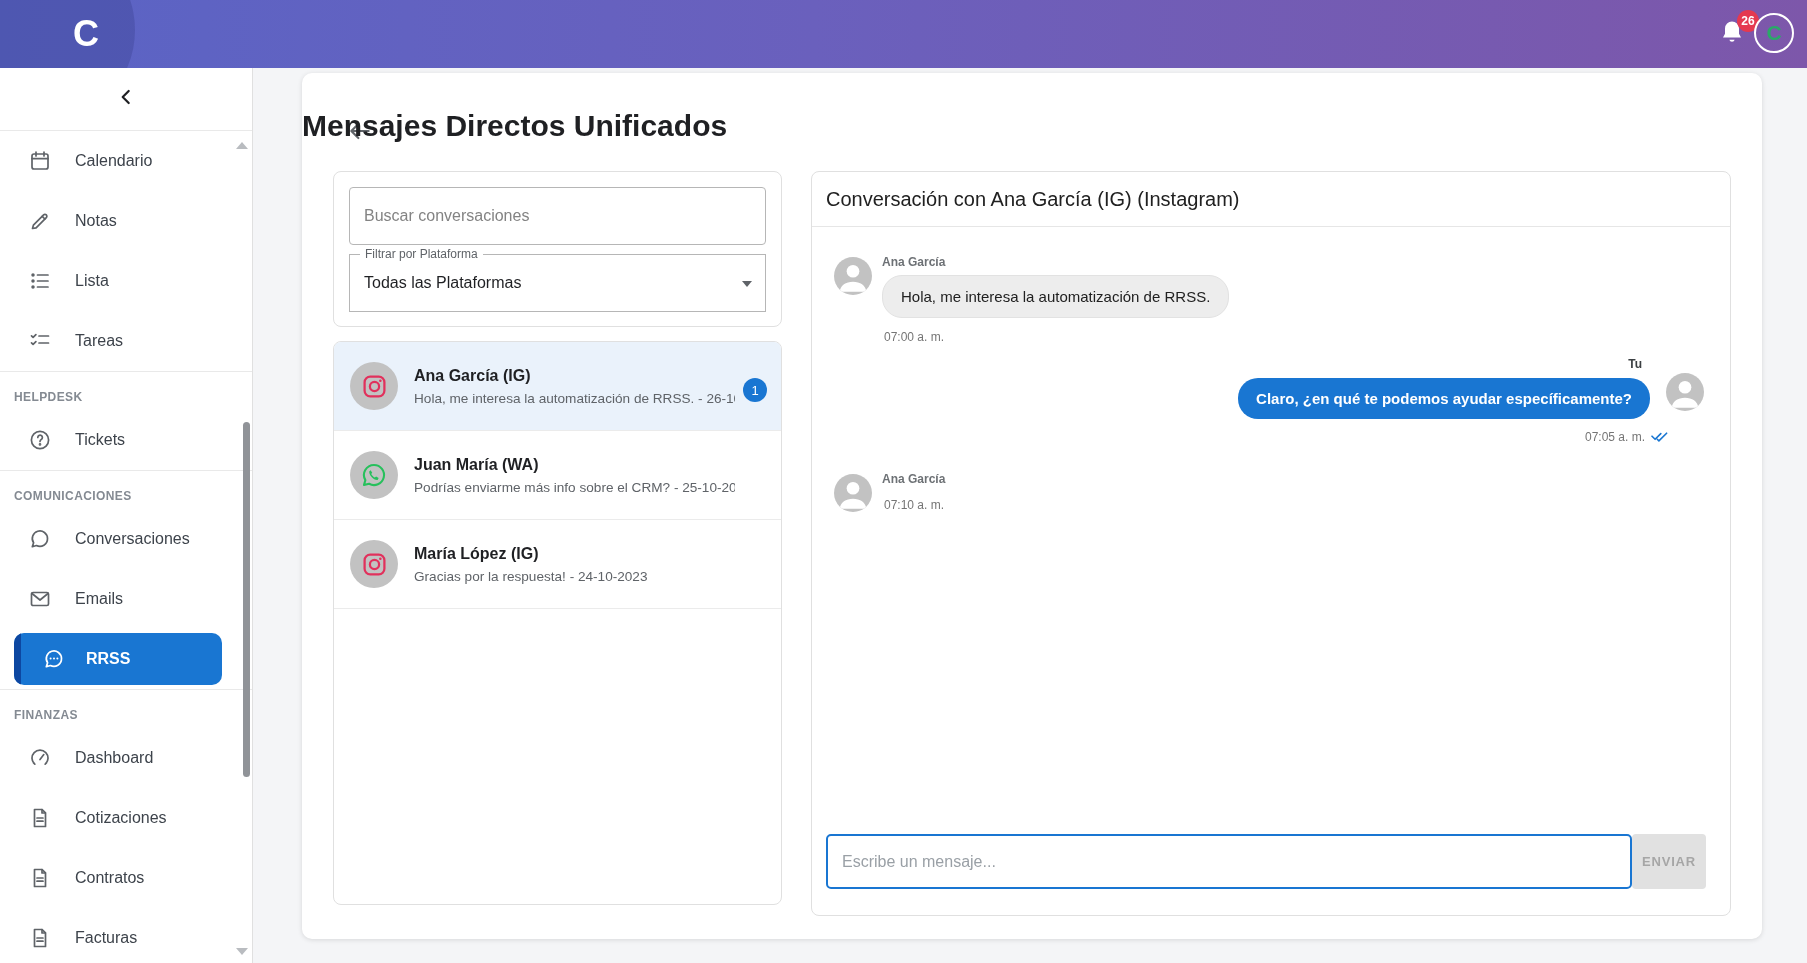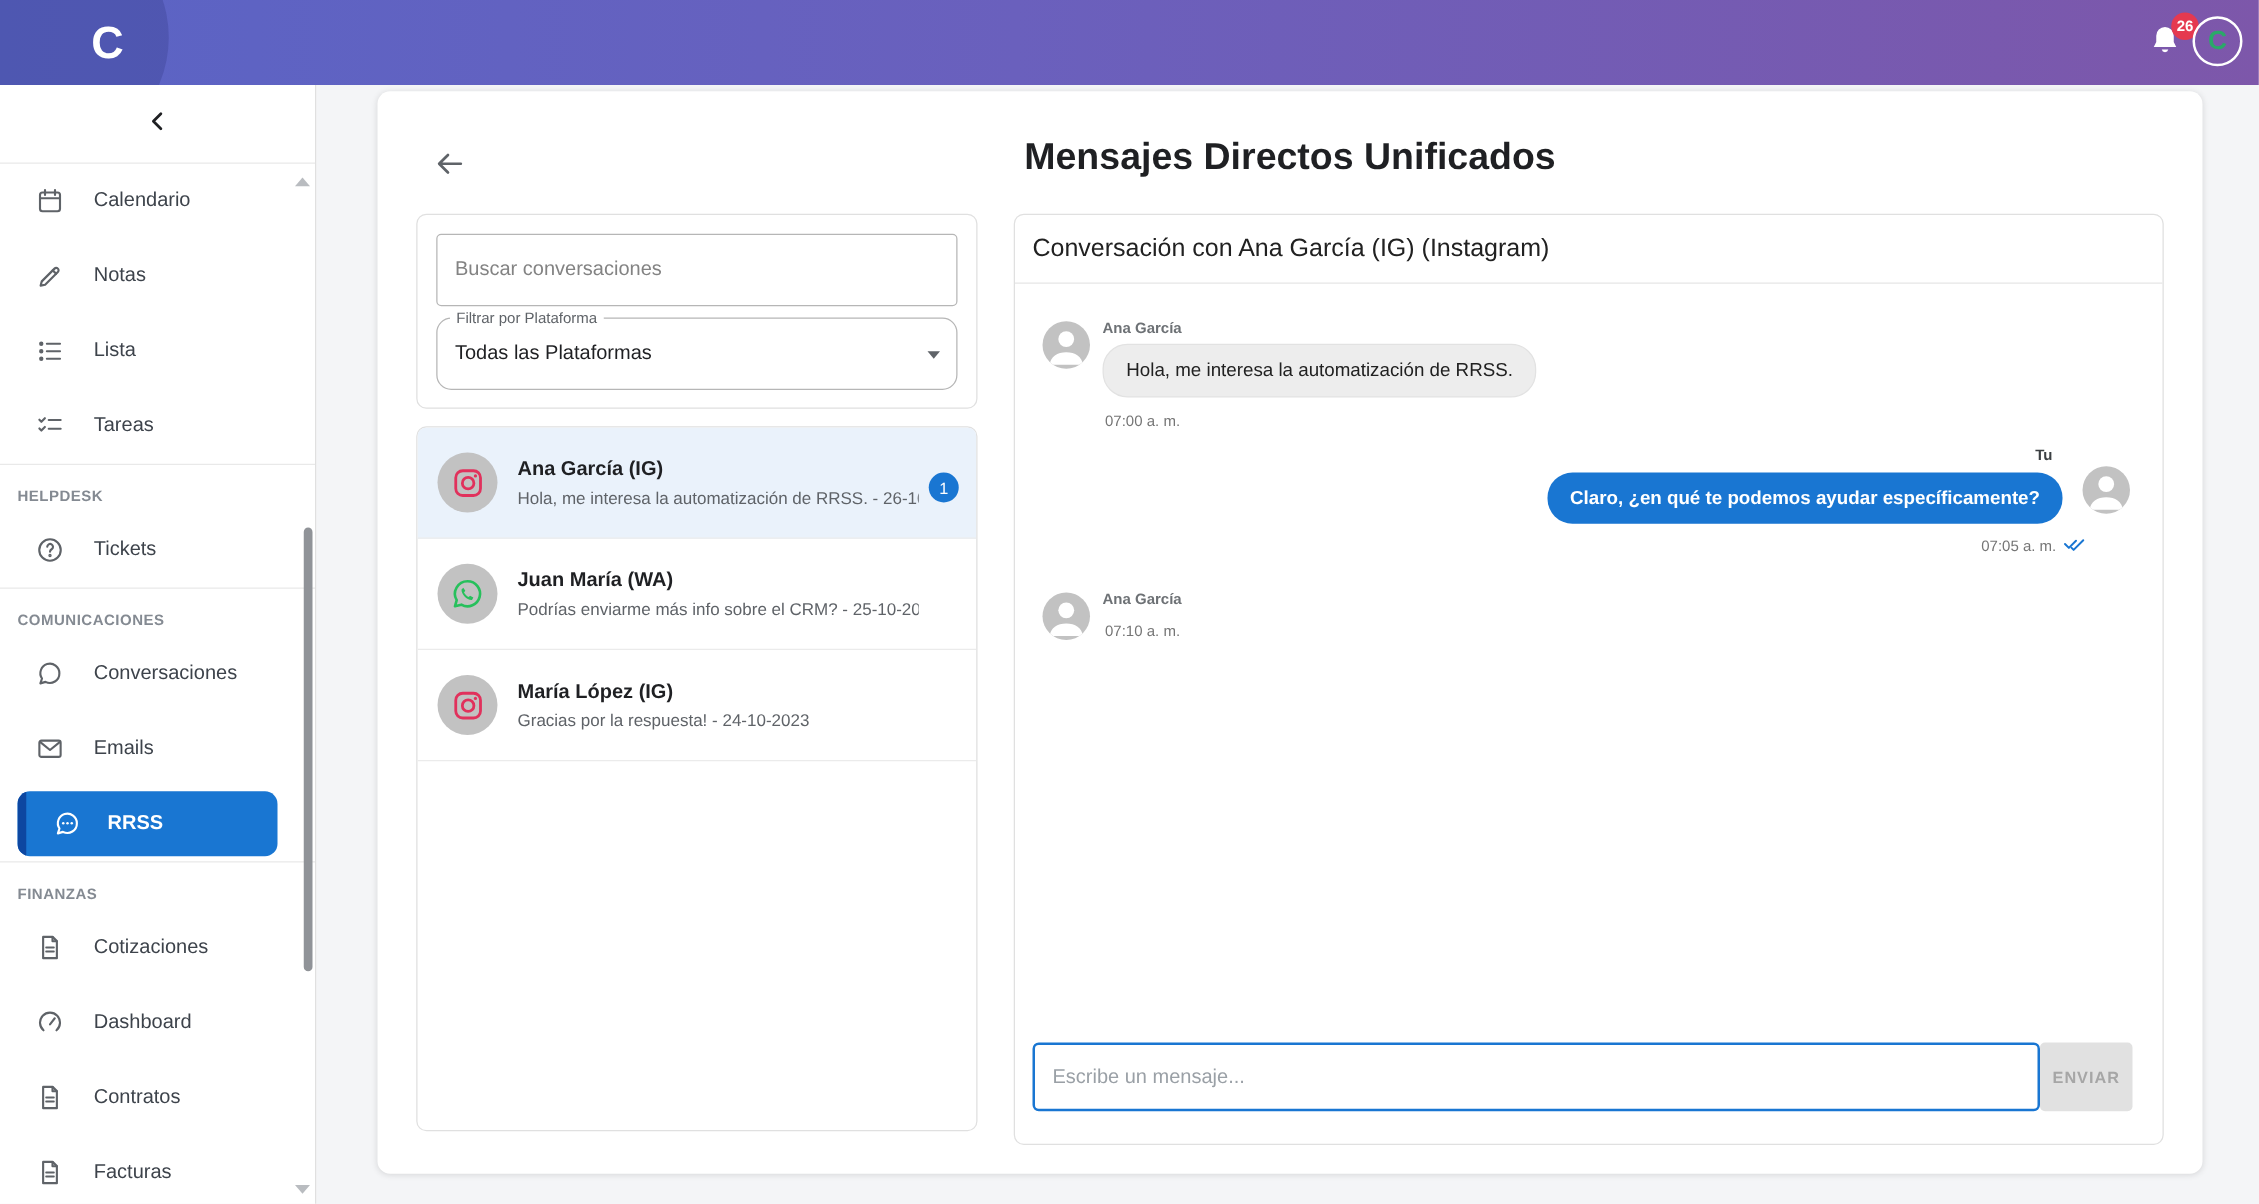--- a/index.html
+++ b/index.html
@@ -39,28 +39,28 @@
     border-left:6px solid transparent; border-right:6px solid transparent; }
   .scroll-arrow-up   { top:74px;   border-bottom:7px solid #b9bcc0; }
   .scroll-arrow-down { bottom:8px; border-top:7px solid #b9bcc0; }
   .side-scroll-thumb { position:absolute; right:2px; top:354px; width:7px; height:355px; border-radius:4px; background:#909398; }
 
   
   .main-card { position:absolute; left:302px; top:73px; width:1460px; height:866px; background:#fff;
     border-radius:10px; box-shadow:0 1px 5px rgba(0,0,0,0.12); }
   .back-btn { position:absolute; left:40px; top:42px; width:36px; height:36px; display:flex; align-items:center;
     justify-content:center; cursor:pointer; border-radius:50%; }
-  .page-title { position:absolute; left:0; top:36px; width:100%; text-align:center; font-size:30px; font-weight:700; color:#1f2023; }
+  .page-title { position:absolute; left:0; top:36px; width:100%; text-align:left; font-size:30px; font-weight:700; color:#1f2023; }
 
   .panel { position:absolute; background:#fff; border:1px solid #e0e0e0; border-radius:8px; }
   .search-panel { left:31px; top:98px; width:449px; height:156px; padding:15px; }
   .search-input { width:100%; height:58px; border:1px solid #b6b6b6; border-radius:4px; font-size:16px;
     padding:0 14px; color:#1f2023; outline:none; font-family:"Liberation Sans",sans-serif; }
   .search-input::placeholder { color:#838383; }
-  .filter-box { margin-top:9px; position:relative; height:58px; border:1px solid #b6b6b6; border-radius:12px;
+  .filter-box { margin-top:9px; position:relative; height:58px; border:1px solid #b6b6b6; border-radius:0;
     display:flex; align-items:center; padding:0 14px; cursor:pointer; }
   .filter-label { position:absolute; top:-8px; left:10px; background:#fff; padding:0 5px; font-size:12px; color:#5f6368; }
   .filter-value { font-size:16px; color:#1f2023; }
   .filter-caret { position:absolute; right:13px; top:26px; width:0; height:0;
     border-left:5px solid transparent; border-right:5px solid transparent; border-top:6px solid #5f6368; }
 
   .list-panel { left:31px; top:268px; width:449px; height:564px; overflow:hidden; }
   .conv-row { display:flex; align-items:center; gap:16px; padding:20px 16px; border-bottom:1px solid #ebebeb;
     cursor:pointer; position:relative; }
   .conv-row.selected { background:#eaf2fb; }
@@ -195,33 +195,33 @@
             <circle cx="8.6" cy="11.6" r="1" fill="currentColor" stroke="none"></circle>
             <circle cx="12" cy="11.6" r="1" fill="currentColor" stroke="none"></circle>
             <circle cx="15.4" cy="11.6" r="1" fill="currentColor" stroke="none"></circle>
           </svg></span>
         <span class="lbl">RRSS</span>
       </div>
       <div class="side-divider"></div>
       <div class="side-header">FINANZAS</div>
       <div class="side-item">
         <span class="ic"><svg width="24" height="24" viewBox="0 0 24 24" fill="none" stroke="currentColor" stroke-width="1.7" stroke-linecap="round" stroke-linejoin="round">
+            <path d="M6.8 18.2a8 8 0 1 1 10.4 0"></path>
+            <line x1="12" y1="13.5" x2="15.8" y2="8.6"></line>
+          </svg></span>
+        <span class="lbl">Dashboard</span>
+      </div>
+      <div class="side-item">
+        <span class="ic"><svg width="24" height="24" viewBox="0 0 24 24" fill="none" stroke="currentColor" stroke-width="1.7" stroke-linecap="round" stroke-linejoin="round">
             <path d="M6.5 3.5h7.6l3.4 3.4v13.6H6.5z"></path>
             <path d="M14 3.7V7h3.3"></path>
             <line x1="9" y1="12" x2="15" y2="12"></line>
             <line x1="9" y1="15.2" x2="15" y2="15.2"></line>
           </svg></span>
         <span class="lbl">Cotizaciones</span>
-      </div>
-      <div class="side-item">
-        <span class="ic"><svg width="24" height="24" viewBox="0 0 24 24" fill="none" stroke="currentColor" stroke-width="1.7" stroke-linecap="round" stroke-linejoin="round">
-            <path d="M6.8 18.2a8 8 0 1 1 10.4 0"></path>
-            <line x1="12" y1="13.5" x2="15.8" y2="8.6"></line>
-          </svg></span>
-        <span class="lbl">Dashboard</span>
       </div>
       <div class="side-item">
         <span class="ic"><svg width="24" height="24" viewBox="0 0 24 24" fill="none" stroke="currentColor" stroke-width="1.7" stroke-linecap="round" stroke-linejoin="round">
             <path d="M6.5 3.5h7.6l3.4 3.4v13.6H6.5z"></path>
             <path d="M14 3.7V7h3.3"></path>
             <line x1="9" y1="12" x2="15" y2="12"></line>
             <line x1="9" y1="15.2" x2="15" y2="15.2"></line>
           </svg></span>
         <span class="lbl">Contratos</span>
       </div>

